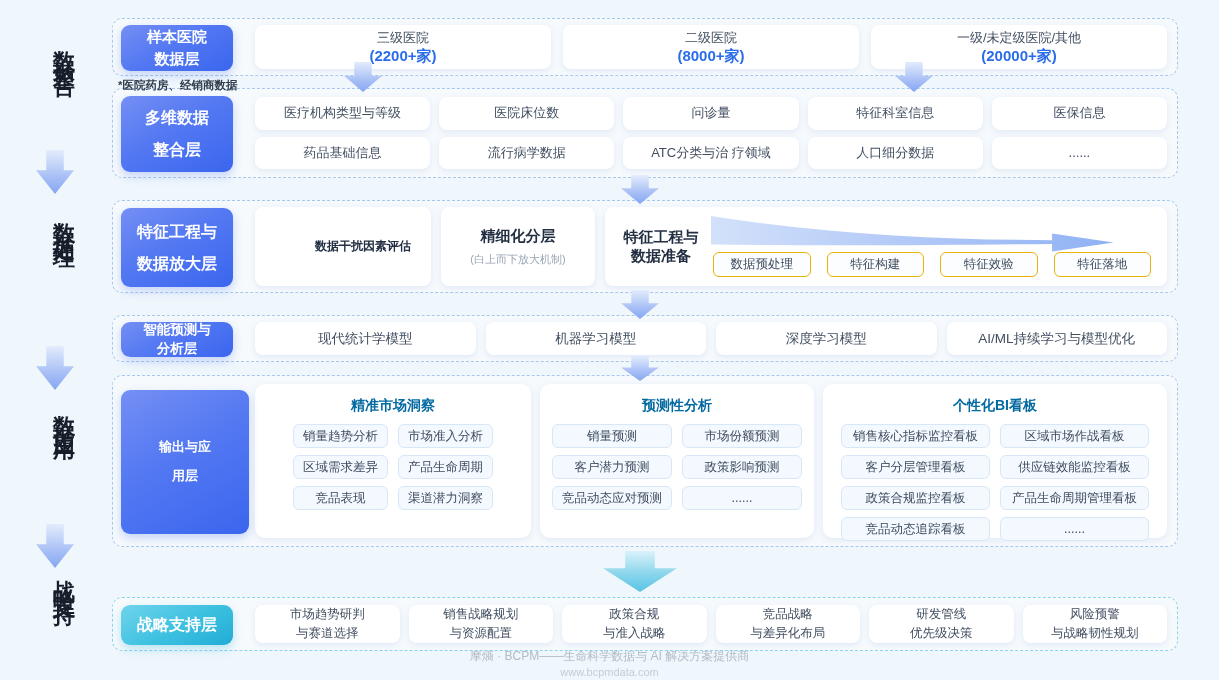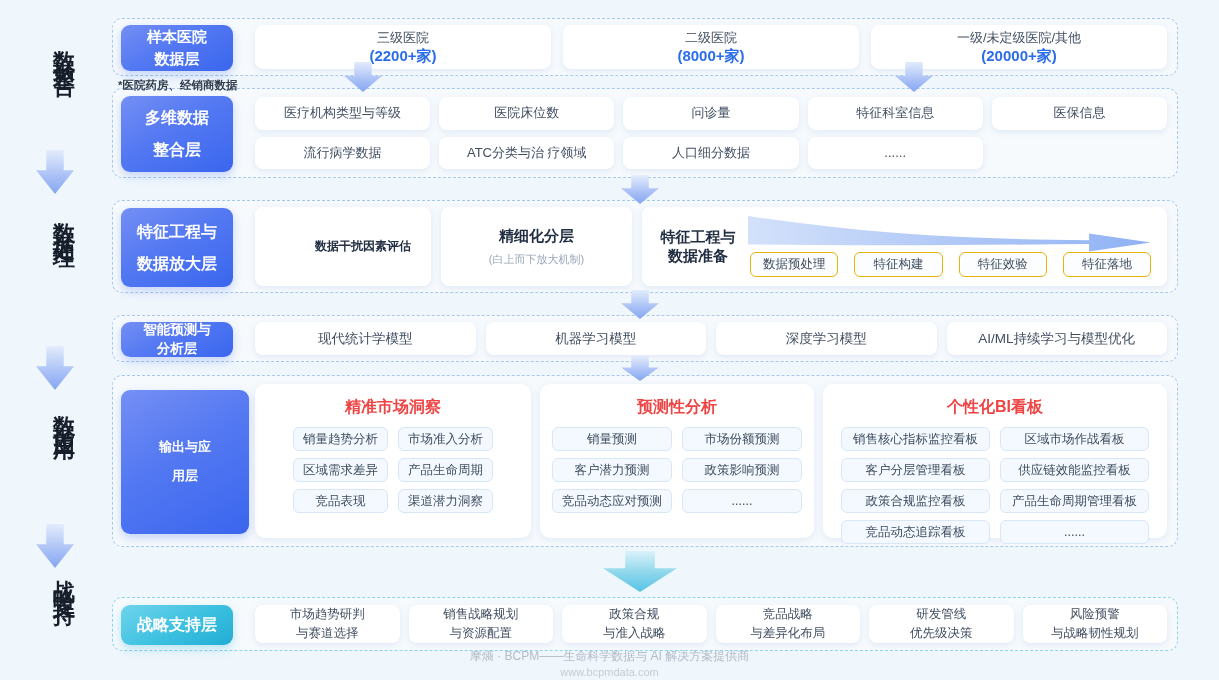--- a/index.html
+++ b/index.html
@@ -37,40 +37,40 @@
   .hosp-count{font-size:15px;font-weight:800;color:#2a6de9;}
   .note{position:absolute;left:118px;top:78px;font-size:11.5px;font-weight:600;color:#313d4d;z-index:2;}
 
   
   .l2-body{position:absolute;left:142px;right:10px;top:8px;bottom:8px;display:grid;
            grid-template-columns:repeat(5,1fr);grid-template-rows:1fr 1fr;gap:7px 9px;}
 
   
   .l3-body{position:absolute;left:142px;right:10px;top:6px;bottom:6px;display:flex;gap:10px;}
   .l3-b1{width:176px;font-size:12px;font-weight:800;color:#222e42;padding-left:40px;}
-  .l3-b2{width:191px;gap:6px;text-align:center;}
+  .l3-b2{width:154px;gap:6px;text-align:center;}
   .l3-b2 .t{font-size:15px;font-weight:800;color:#222e42;}
   .l3-b2 .s{font-size:11px;color:#9aa6b5;}
   .l3-b3{flex:1;position:relative;}
   .b3-label{position:absolute;left:8px;top:0;bottom:0;width:96px;display:flex;align-items:center;
             justify-content:center;text-align:center;font-size:15px;font-weight:800;color:#222e42;}
   .b3-swoosh{position:absolute;left:106px;right:14px;top:9px;height:36px;}
   .b3-chips{position:absolute;left:108px;right:16px;bottom:9px;height:25px;display:flex;gap:16px;}
   .chip{flex:1;background:#fbfdff;border:1px solid #eab308;border-radius:6px;font-size:12.5px;
         color:#3f4c5e;display:flex;align-items:center;justify-content:center;box-sizing:border-box;}
 
   
   .l4-body{position:absolute;left:142px;right:10px;top:6px;bottom:6px;display:flex;gap:10px;}
   .l4-body .wbox{flex:1;font-size:13.5px;}
 
   
   .l5-body{position:absolute;left:142px;right:10px;top:8px;bottom:8px;display:flex;gap:9px;}
   .card{background:#fff;border-radius:10px;box-shadow:0 2px 7px rgba(110,145,200,.16);
         padding:10px 12px;box-sizing:border-box;display:flex;flex-direction:column;align-items:center;}
-  .card-title{font-size:16px;font-weight:800;color:#ef4444;margin:3px 16px 9px;}
+  .card-title{font-size:14px;font-weight:800;color:#0369a1;margin:3px 16px 9px;}
   .chip-grid{display:grid;grid-template-columns:1fr 1fr;gap:7px 10px;width:100%;box-sizing:border-box;}
   .chip-grid .chip{height:24px;background:#f3f9ff;border-color:#d8e7f7;}
   .card.c1{width:276px;} .card.c1 .chip-grid{padding:0 26px;}
   .card.c2{width:274px;}
   .card.c3{flex:1;} .card.c3 .chip-grid{padding:0 6px;}
 
   
   .l6-body{position:absolute;left:142px;right:10px;top:7px;bottom:7px;display:flex;gap:9px;}
   .l6-body .wbox{flex:1;font-size:12.5px;line-height:1.55;}
 
@@ -126,20 +126,21 @@
 
   <div class="layer" style="top:88px;height:90px;text-decoration:underline;">
     <div class="layer-label pre" style="top:7px;width:112px;height:76px;font-size:16px;line-height:2;">多维数据
 整合层</div>
     <div class="l2-body">
       <div class="wbox">医疗机构类型与等级</div>
       <div class="wbox">医院床位数</div>
       <div class="wbox">问诊量</div>
       <div class="wbox">特征科室信息</div>
       <div class="wbox">医保信息</div>
+      <div class="wbox">药品基础信息</div>
       <div class="wbox">流行病学数据</div>
       <div class="wbox">ATC分类与治 疗领域</div>
       <div class="wbox">人口细分数据</div>
       <div class="wbox">......</div>
     </div>
   </div>
 
   <div class="flow-arrow fa3"></div>
 
   <div class="layer" style="top:200px;height:93px;">

